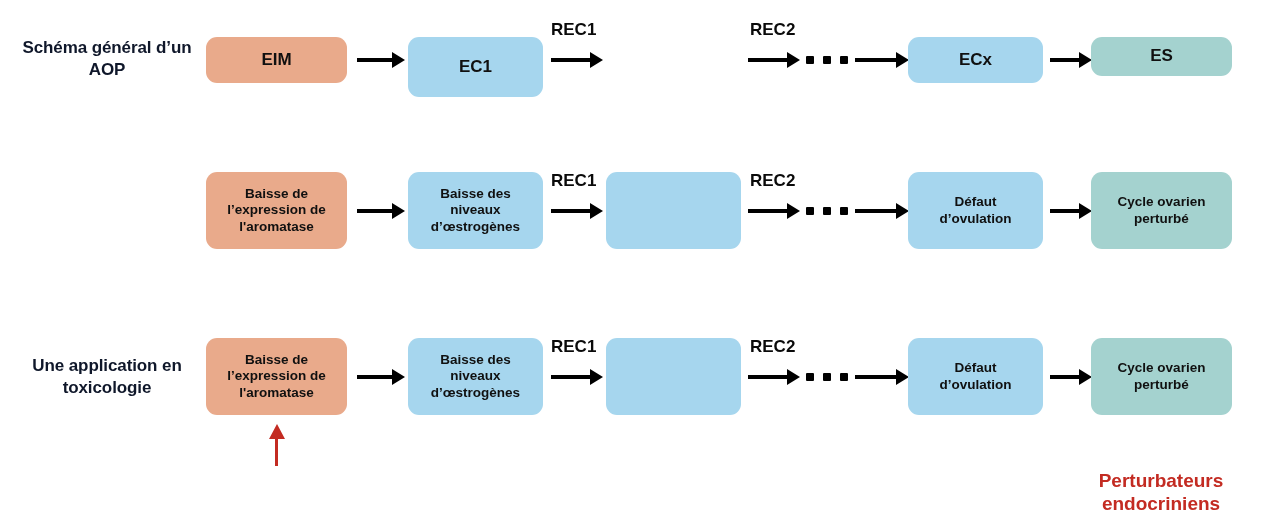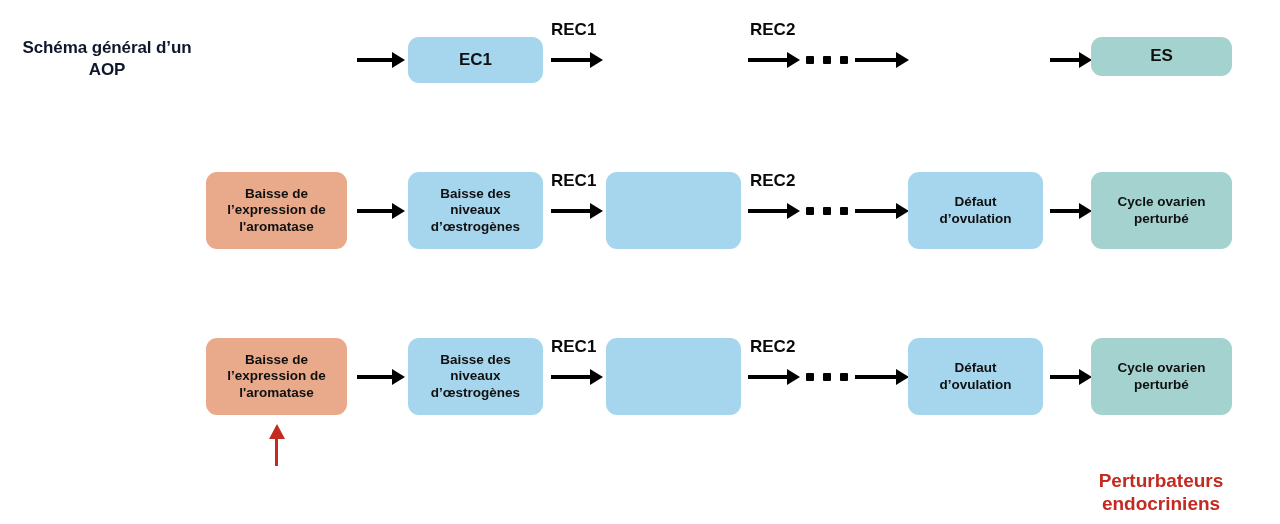--- a/index.html
+++ b/index.html
@@ -69,27 +69,30 @@
   }
 </style>
 </head>
 <body>
 
 <div class="canvas">
 
   <div class="row-label" style="left:14px;top:26px;width:186px;height:66px;">Schéma général
 d’un AOP</div>
 
+  <div class="node orange big" style="left:206px;top:37px;width:141px;height:46px;">
+    <span class="lbl">EIM</span>
+  </div>
 
   <div class="arrow" style="left:357px;top:60px;width:48px;">
     <span class="shaft" style="width:36px;"></span>
       <span class="head" style="left:35px;"></span>
   </div>
 
-  <div class="node blue big" style="left:408px;top:37px;width:135px;height:46px;">
+  <div class="node blue big" style="left:408px;top:37px;width:135px;height:60px;">
     <span class="lbl">EC1</span>
   </div>
 
   <div class="rec" style="left:551px;top:20px;">REC1</div>
   <div class="arrow" style="left:551px;top:60px;width:52px;">
     <span class="shaft" style="width:40px;"></span>
       <span class="head" style="left:39px;"></span>
   </div>
 
 
@@ -103,20 +106,23 @@
     <i></i>
       <i></i>
       <i></i>
   </div>
 
   <div class="arrow" style="left:855px;top:60px;width:54px;">
     <span class="shaft" style="width:42px;"></span>
       <span class="head" style="left:41px;"></span>
   </div>
 
+  <div class="node blue big" style="left:908px;top:37px;width:135px;height:46px;">
+    <span class="lbl">ECx</span>
+  </div>
 
   <div class="arrow" style="left:1050px;top:60px;width:42px;">
     <span class="shaft" style="width:30px;"></span>
       <span class="head" style="left:29px;"></span>
   </div>
 
   <div class="node teal big" style="left:1091px;top:37px;width:141px;height:39px;text-align:center;">
     <span class="lbl">ES</span>
   </div>
 
@@ -173,20 +179,22 @@
   <div class="arrow" style="left:1050px;top:211px;width:42px;">
     <span class="shaft" style="width:30px;"></span>
       <span class="head" style="left:29px;"></span>
   </div>
 
   <div class="node teal small" style="left:1091px;top:172px;width:141px;height:77px;">
     <span class="lbl">Cycle ovarien
 perturbé</span>
   </div>
 
+  <div class="row-label" style="left:14px;top:344px;width:186px;height:66px;">Une application
+en toxicologie</div>
 
   <div class="node orange small" style="left:206px;top:338px;width:141px;height:77px;">
     <span class="lbl">Baisse de
 l’expression de
 l'aromatase</span>
   </div>
 
   <div class="arrow" style="left:357px;top:377px;width:48px;">
     <span class="shaft" style="width:36px;"></span>
       <span class="head" style="left:35px;"></span>

